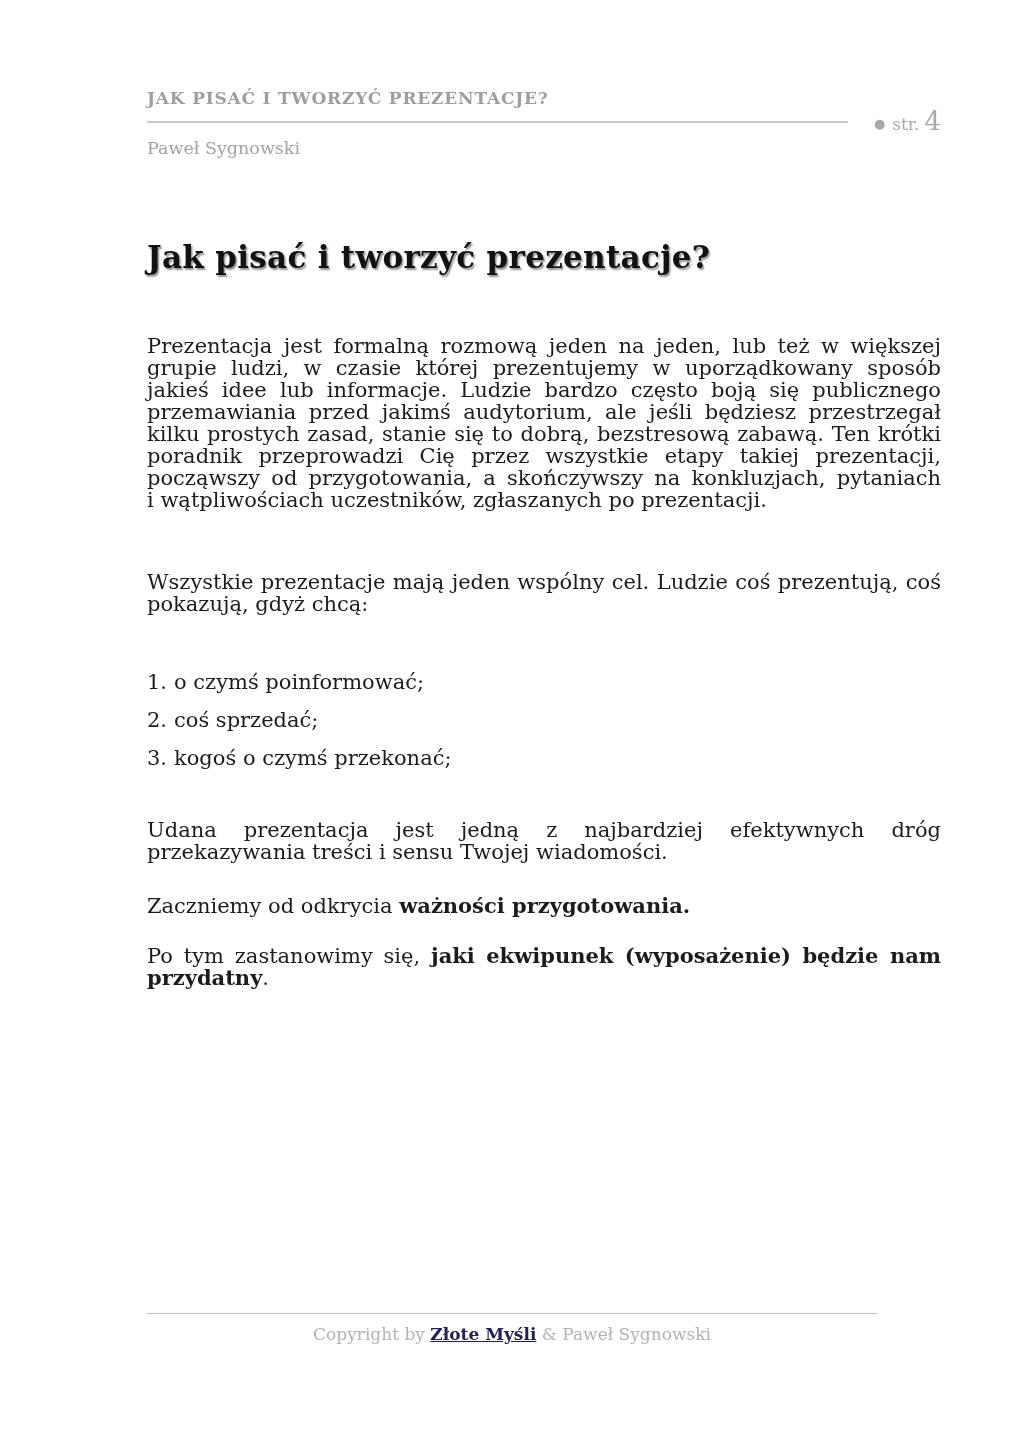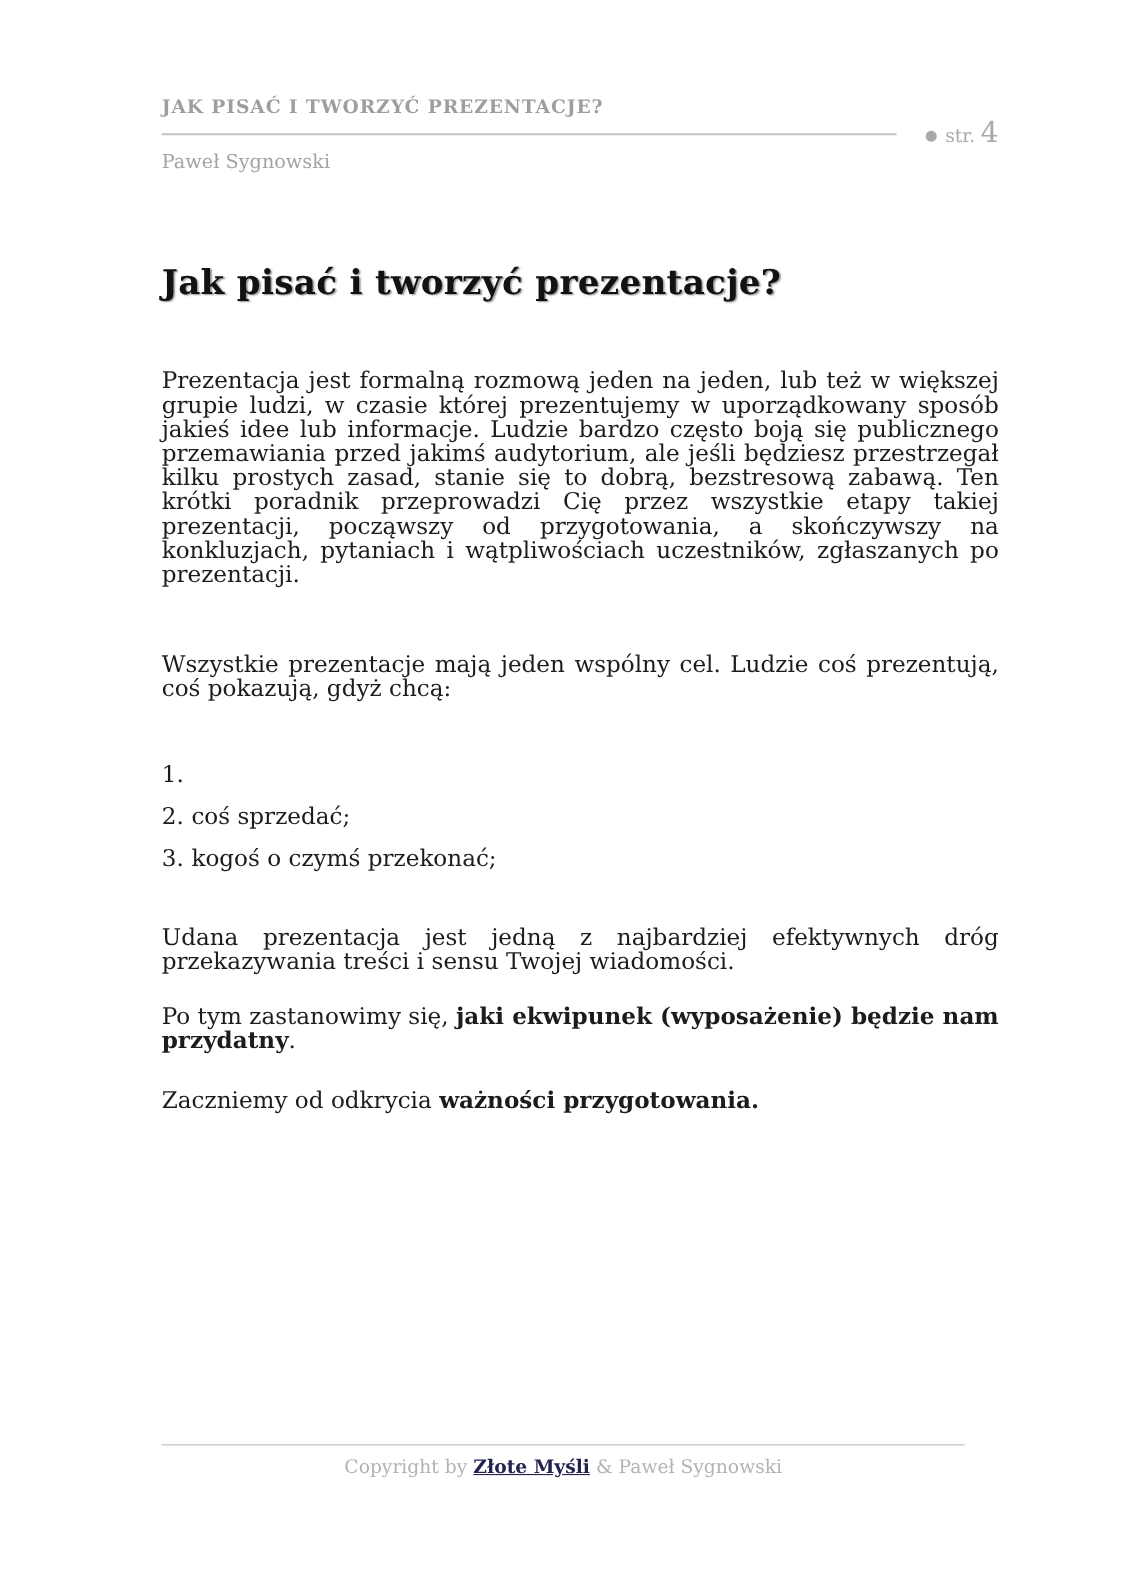--- a/index.html
+++ b/index.html
@@ -9,21 +9,21 @@
     --link: #23234f;
     --rule: #bdbdbd;
   }
   * { margin: 0; padding: 0; box-sizing: border-box; }
   html, body { background: #ffffff; }
   .page {
     position: relative;
     width: 1024px;
     height: 1449px;
     background: #ffffff;
-    padding: 88px 116px 0 147px;
+    padding: 88px 83px 0 147px;
     overflow: hidden;
     font-family: "DejaVu Serif", "Liberation Serif", serif;
     color: var(--text);
   }
 
   
   .doc-header { }
   .doc-header-title {
     font-size: 17px;
     font-weight: bold;
@@ -151,36 +151,37 @@
     <h1 class="doc-title">Jak pisać i tworzyć prezentacje?</h1>
 
     <p class="para para-intro">Prezentacja jest formalną rozmową jeden na jeden, lub też w&nbsp;większej grupie ludzi, w czasie której prezentujemy w&nbsp;uporządkowany sposób jakieś idee lub informacje. Ludzie bardzo często boją się publicznego przemawiania przed jakimś audytorium, ale jeśli będziesz przestrzegał kilku prostych zasad, stanie się to dobrą, bezstresową zabawą. Ten krótki poradnik przeprowadzi Cię przez wszystkie etapy takiej prezentacji, począwszy od przygotowania, a skończywszy na konkluzjach, pytaniach i&nbsp;wątpliwościach uczestników, zgłaszanych po prezentacji.</p>
 
 
     <p class="para para-goal">Wszystkie prezentacje mają jeden wspólny cel. Ludzie coś prezentują, coś pokazują, gdyż chcą:</p>
 
     <div class="numbered-list">
       <div class="list-item">
         <span class="num">1.</span>
+        <span class="txt">o czymś poinformować;</span>
       </div>
       <div class="list-item">
         <span class="num">2.</span>
         <span class="txt">coś sprzedać;</span>
       </div>
       <div class="list-item">
         <span class="num">3.</span>
         <span class="txt">kogoś o czymś przekonać;</span>
       </div>
     </div>
 
     <p class="para para-udana">Udana prezentacja jest jedną z najbardziej efektywnych dróg przekazywania treści i sensu Twojej wiadomości.</p>
 
+    <p class="para para-zaczniemy"><span>Zaczniemy od odkrycia </span><strong>ważności przygotowania.</strong></p>
+
     <p class="para para-potym"><span>Po tym zastanowimy się, </span><strong>jaki ekwipunek (wyposażenie) będzie nam przydatny</strong><span>.</span></p>
-
-    <p class="para para-zaczniemy"><span>Zaczniemy od odkrycia </span><strong>ważności przygotowania.</strong></p>
   </main>
 
   <footer class="doc-footer">
     <div class="doc-footer-rule"></div>
     <div class="doc-footer-text"><span>Copyright by </span><a>Złote Myśli</a><span> &amp; Paweł Sygnowski</span></div>
   </footer>
 
 </div>
 
 </body></html>

